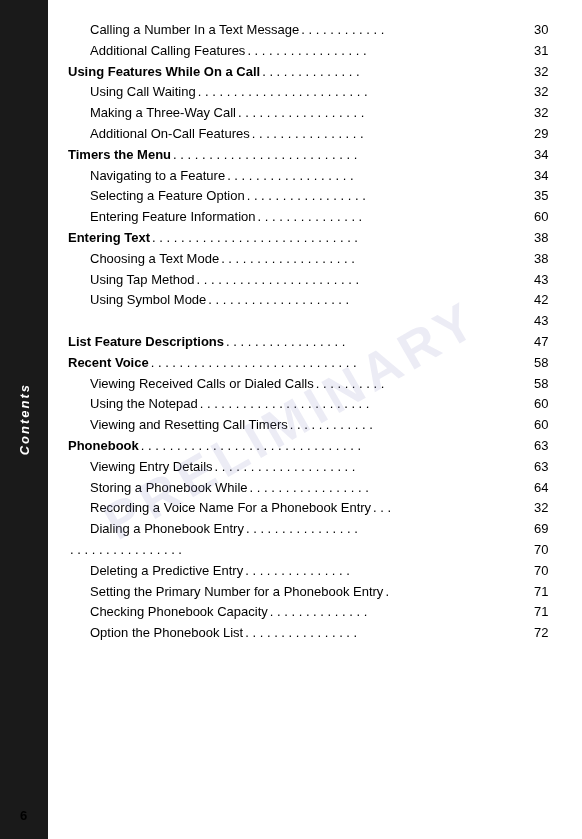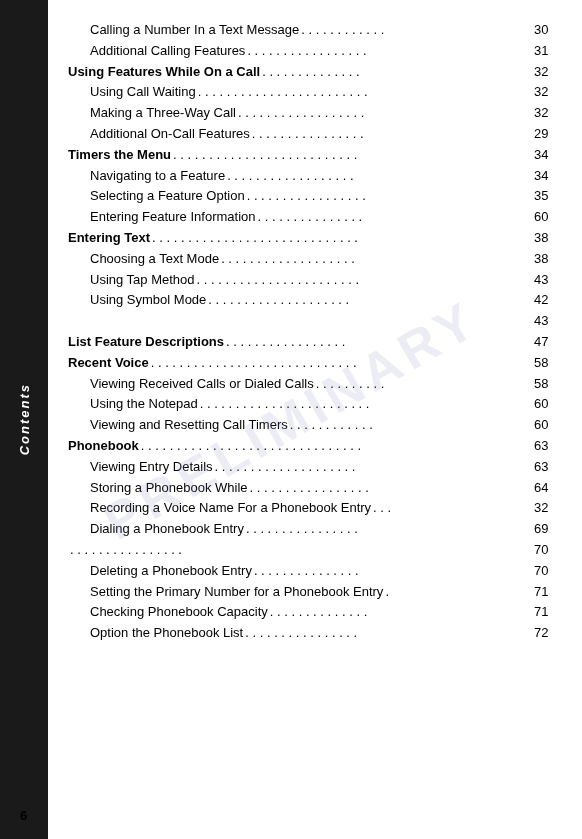--- a/index.html
+++ b/index.html
@@ -228,21 +228,21 @@
         <div class="toc-line">
           <span class="entry-label indent">Dialing a Phonebook Entry</span>
           <span style="flex: 1 1 0%; overflow: hidden; white-space: nowrap; font-size: 13px; padding-left: 2px; padding-right: 2px;">. . . . . . . . . . . . . . . .</span>
           <span class="page-num">69</span>
         </div>
         <div class="toc-line">
           <span style="flex: 1 1 0%; overflow: hidden; white-space: nowrap; font-size: 13px; padding-left: 2px; padding-right: 2px;">. . . . . . . . . . . . . . . .</span>
           <span class="page-num">70</span>
         </div>
         <div class="toc-line">
-          <span class="entry-label indent">Deleting a Phonebook Entry</span>
+          <span class="entry-label indent">Deleting a Predictive Entry</span>
           <span style="flex: 1 1 0%; overflow: hidden; white-space: nowrap; font-size: 13px; padding-left: 2px; padding-right: 2px;">. . . . . . . . . . . . . . .</span>
           <span class="page-num">70</span>
         </div>
         <div class="toc-line">
           <span class="entry-label indent">Setting the Primary Number for a Phonebook Entry</span>
           <span style="flex: 1 1 0%; overflow: hidden; white-space: nowrap; font-size: 13px; padding-left: 2px; padding-right: 2px;">. </span>
           <span class="page-num">71</span>
         </div>
         <div class="toc-line">
           <span class="entry-label indent">Checking Phonebook Capacity</span>

